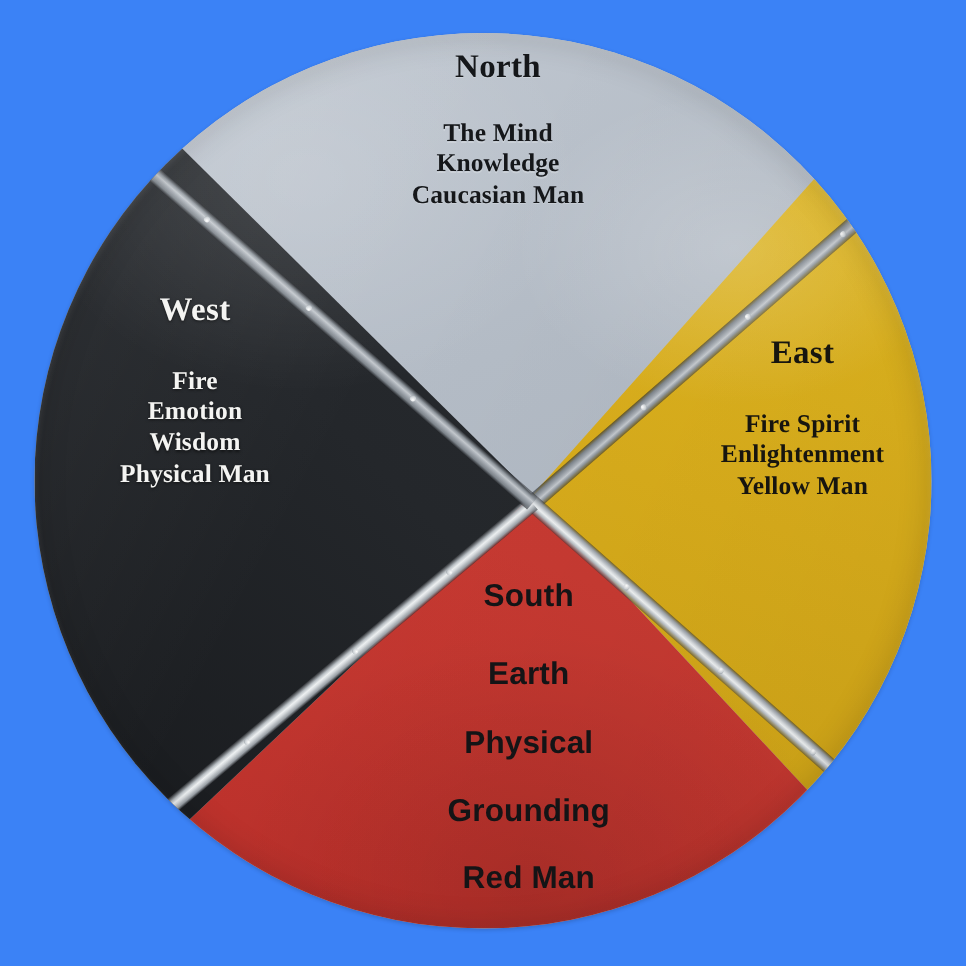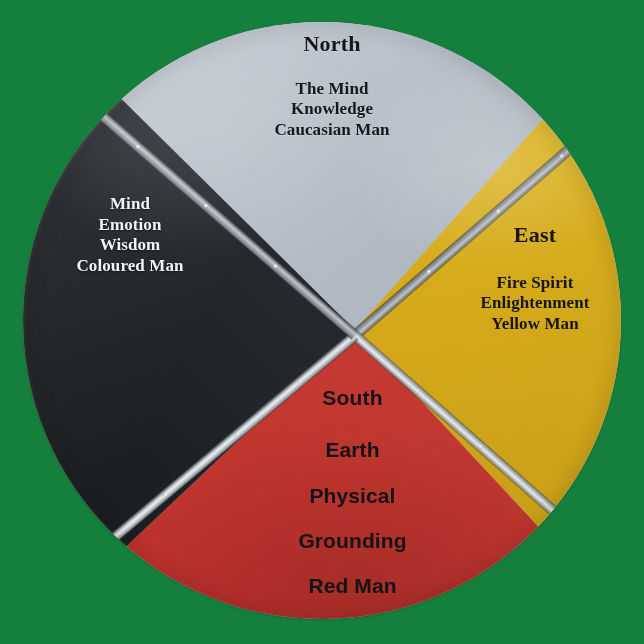--- a/index.html
+++ b/index.html
@@ -12,21 +12,21 @@
     height: 644px;
     background: #f4f4f2;
     font-family: "Liberation Serif", serif;
     overflow: hidden;
   }
 
   #sticker-canvas {
     position: relative;
     width: 644px;
     height: 644px;
-    background: #15803d;
+    background: #3b82f6;
   }
 
   
   #paper-shade {
     position: absolute;
     inset: 0;
     background:
       radial-gradient(circle at 50% 48%, rgba(255,255,255,0) 44%, rgba(0,0,0,0.035) 47%, rgba(0,0,0,0.0) 52%);
     pointer-events: none;
   }
@@ -265,21 +265,22 @@
     <div class="heading">South</div>
     <div class="lines">
       <div>Earth</div>
       <div>Physical</div>
       <div>Grounding</div>
       <div>Red Man</div>
     </div>
   </div>
 
   <div class="quad-text" id="text-west">
-    <div class="lines">
-      <div>Mind</div>
+    <div class="heading">West</div>
+    <div class="lines">
+      <div>Fire</div>
       <div>Emotion</div>
       <div>Wisdom</div>
-      <div>Coloured Man</div>
+      <div>Physical Man</div>
     </div>
   </div>
 
 </div>
 
 </body></html>

